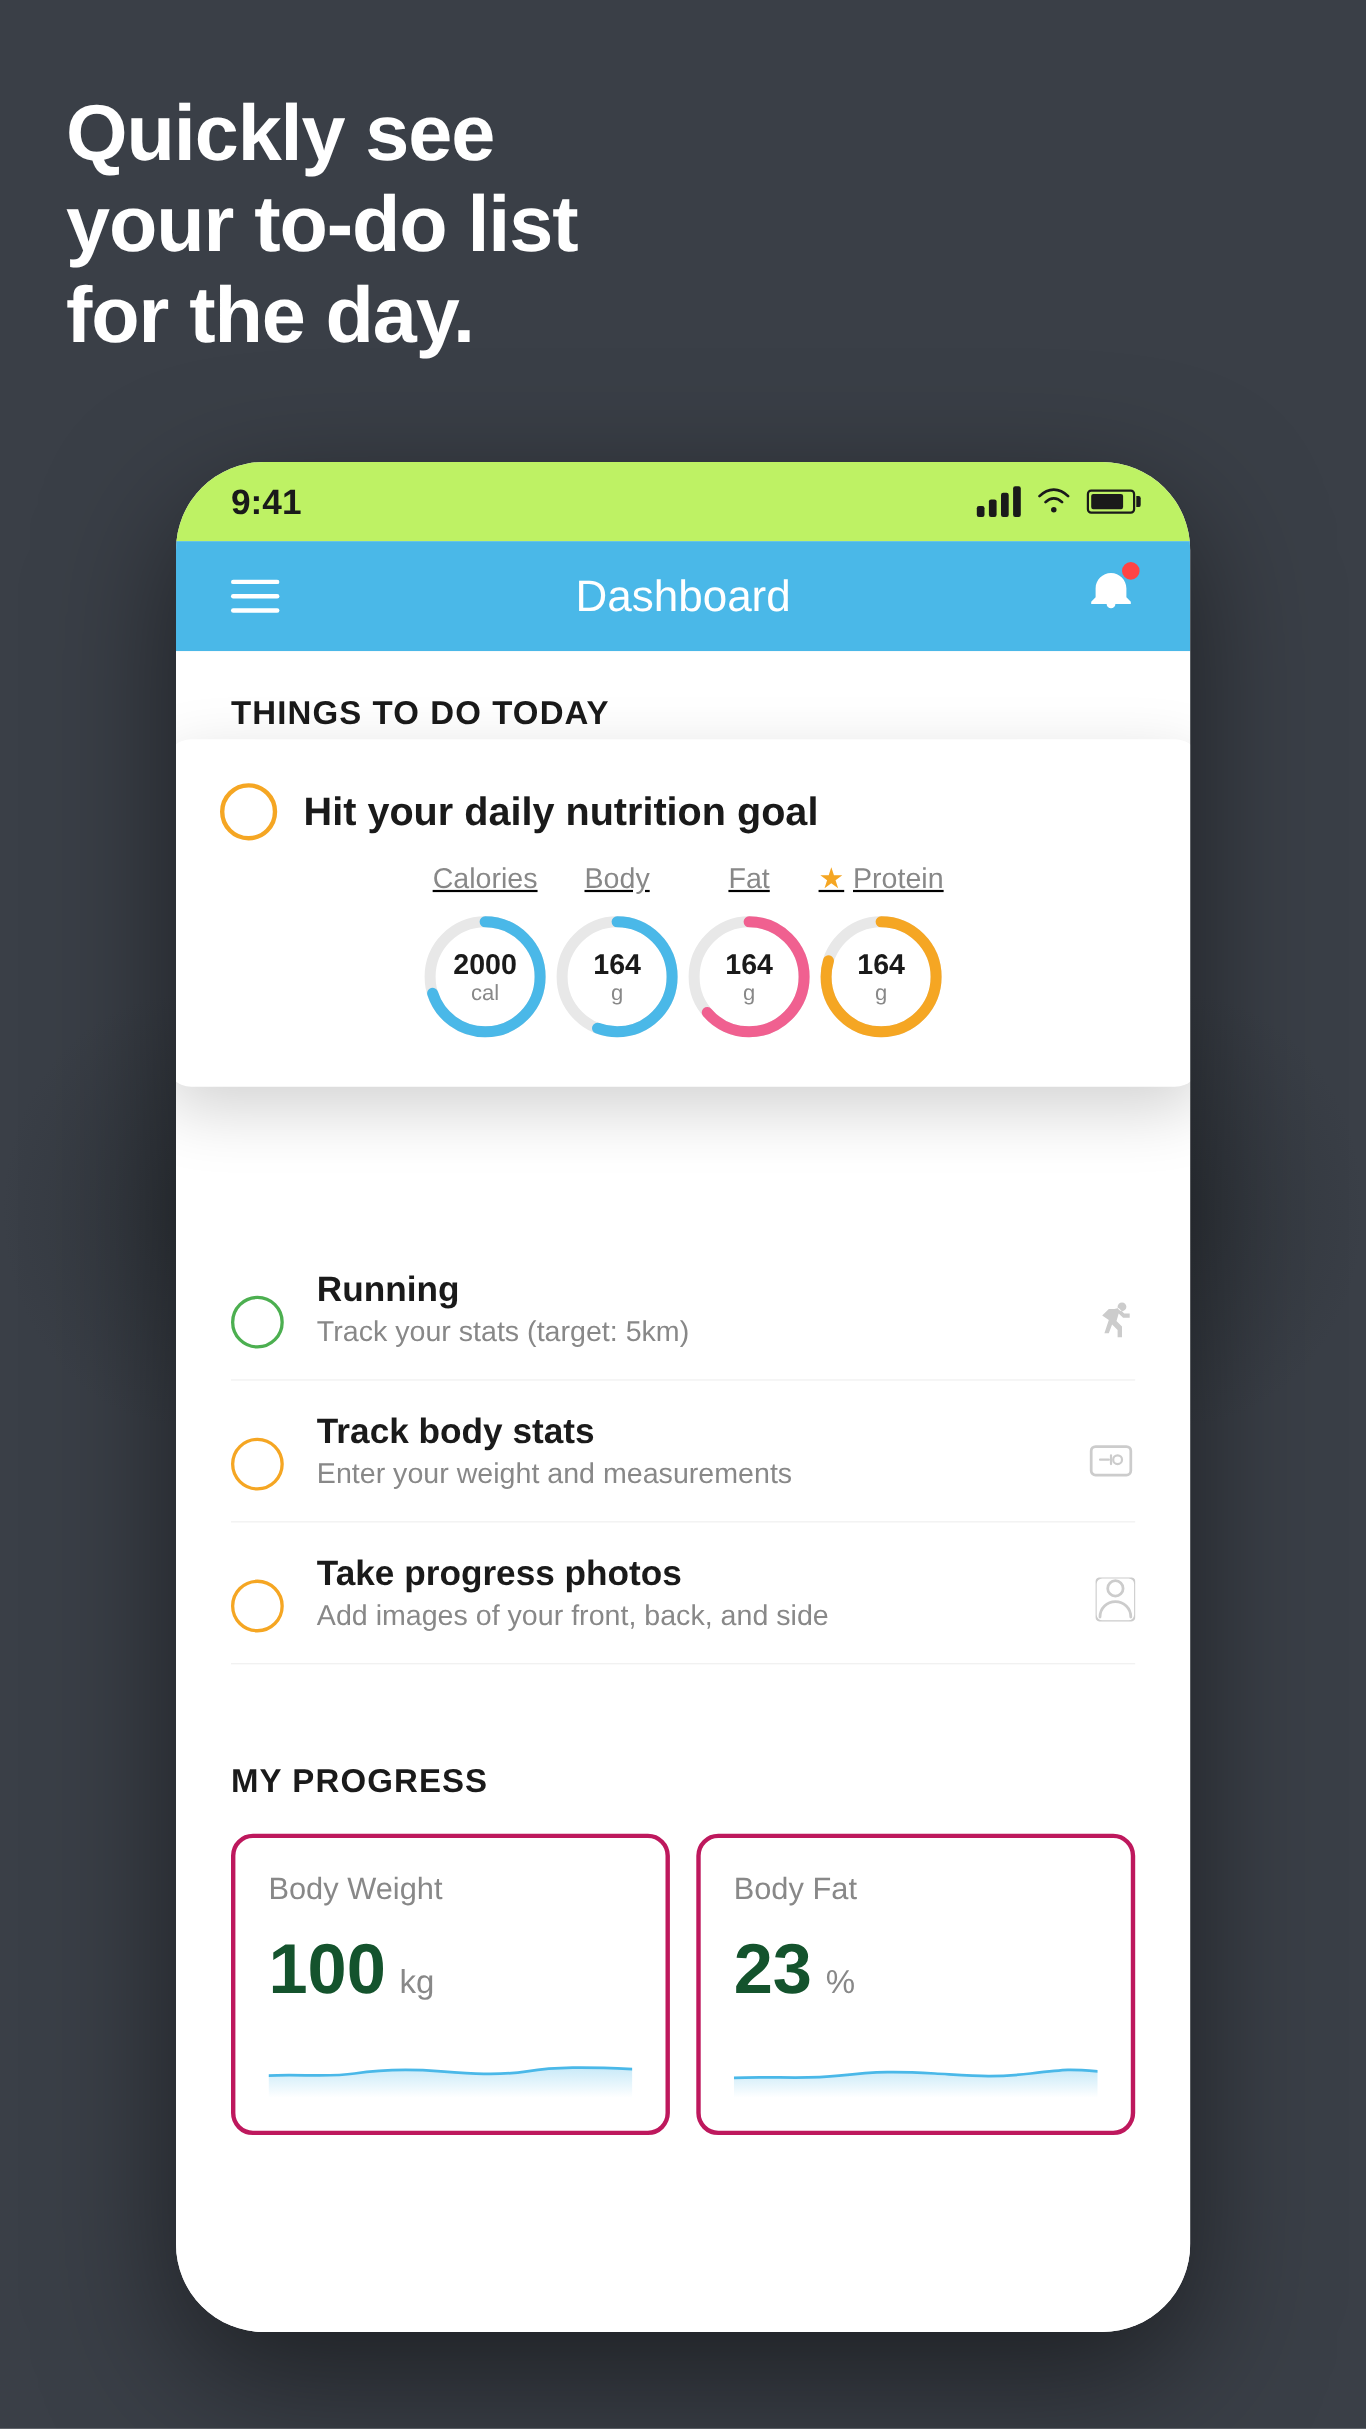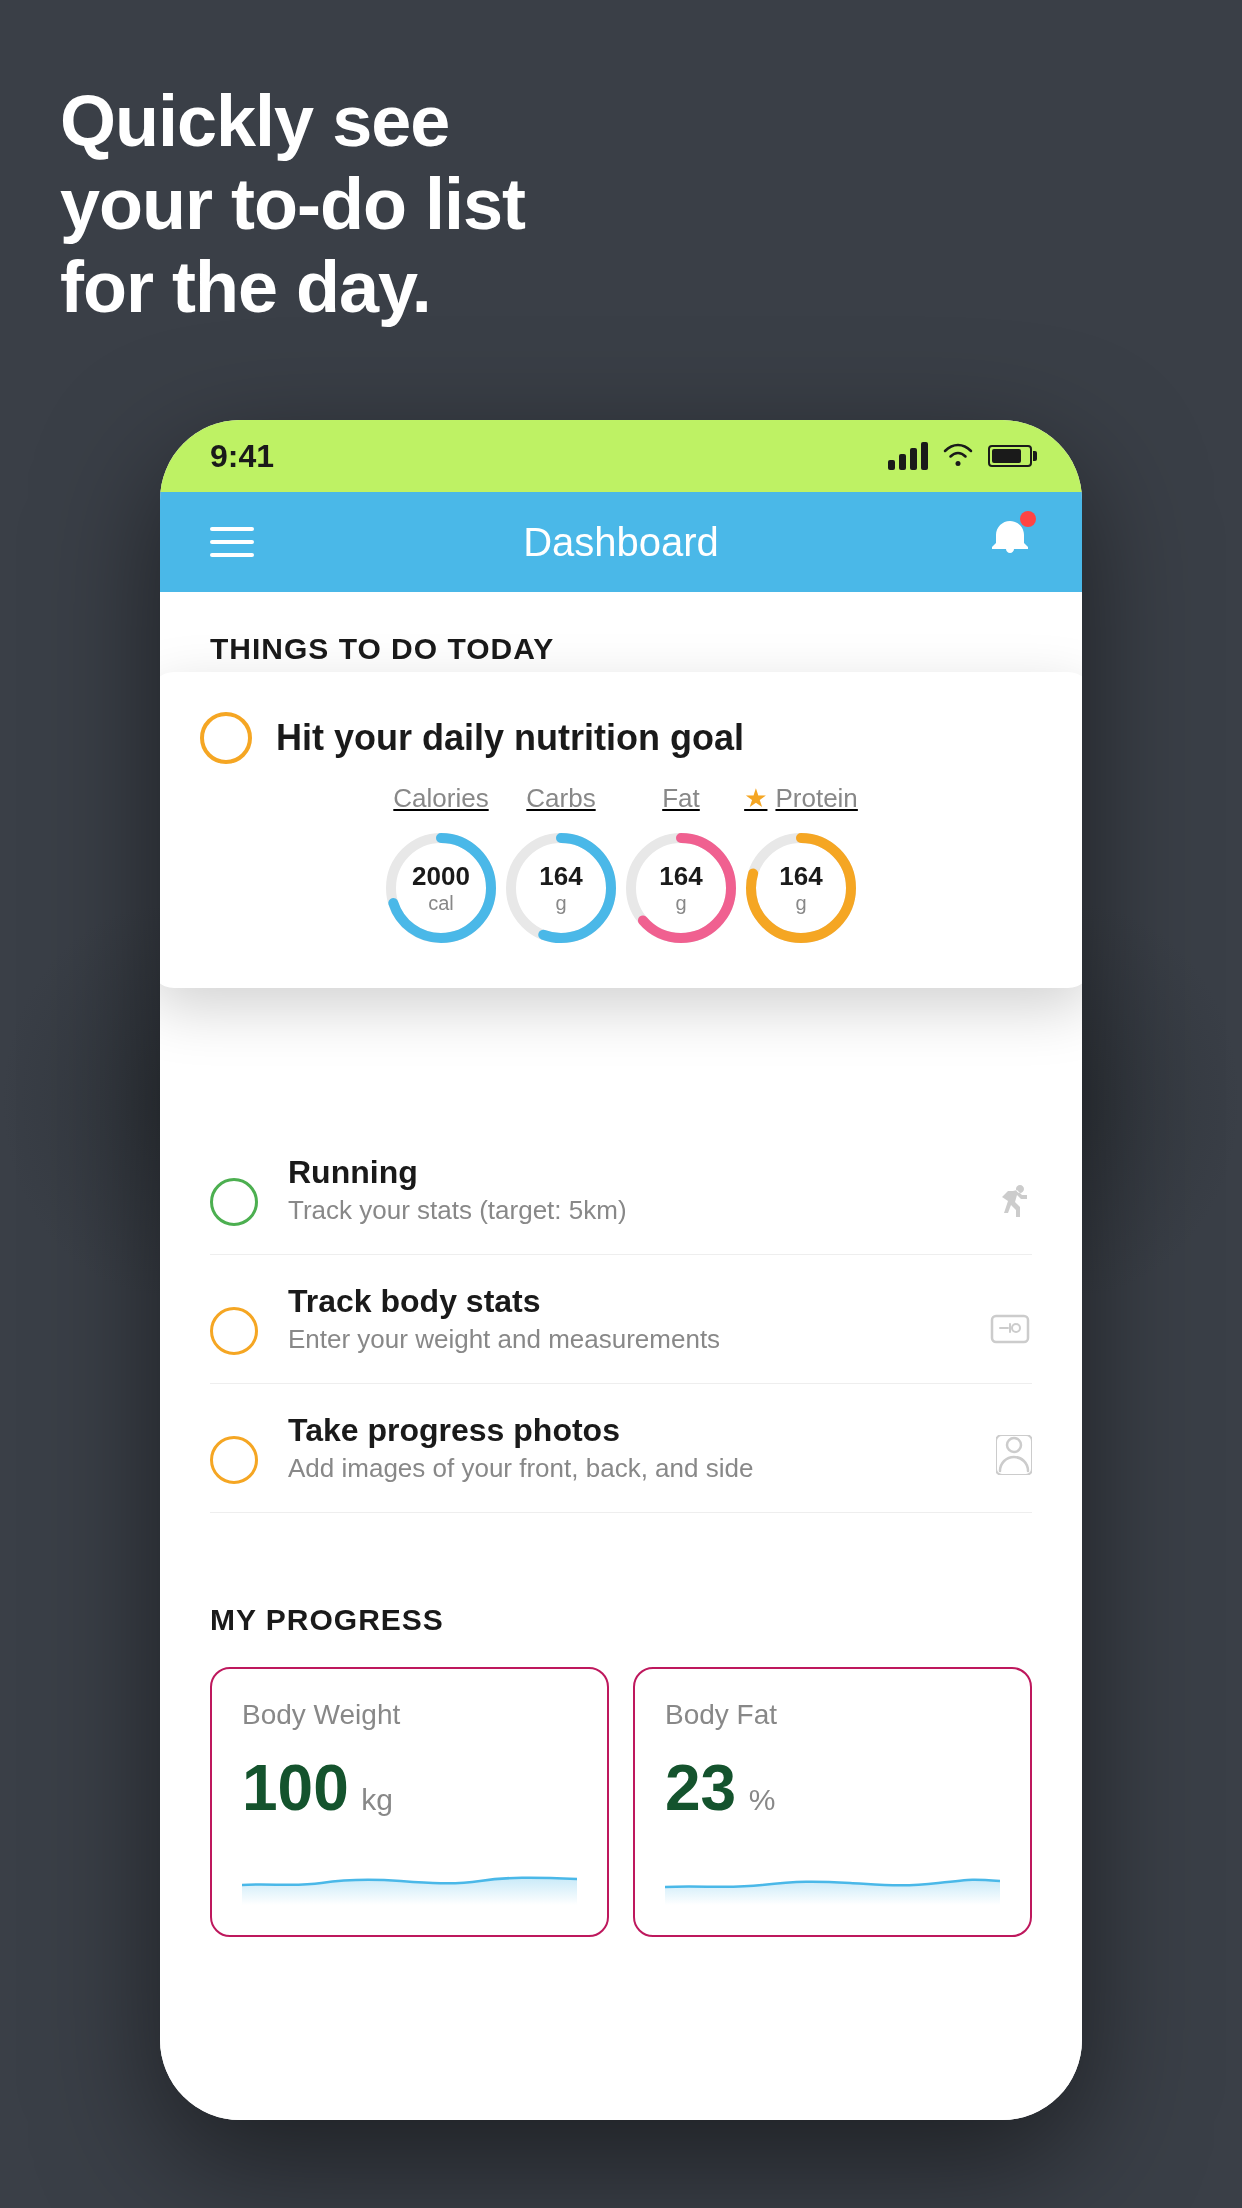--- a/index.html
+++ b/index.html
@@ -294,21 +294,21 @@
       letter-spacing: 1px;
       margin-bottom: 30px;
     }
     .progress-cards {
       display: flex;
       gap: 24px;
     }
     .progress-card {
       flex: 1;
       background: white;
-      border: 2px solid #be185d;
+      border: 4px solid #be185d;
       border-radius: 20px;
       padding: 30px;
       overflow: hidden;
     }
     .progress-card-title {
       font-size: 28px;
       color: #888;
       margin-bottom: 20px;
     }
     .progress-value {
@@ -424,21 +424,21 @@
               <circle cx="60" cy="60" r="50" fill="none" stroke="#4ab8e8" stroke-width="10" stroke-dasharray="220 314" stroke-linecap="round"></circle>
             </svg>
             <div class="donut-text">
               <span class="donut-value">2000</span>
               <span class="donut-unit">cal</span>
             </div>
           </div>
         </div>
 
         <div class="nutrition-item">
-          <span class="nutrition-label">Carbs</span>
+          <span class="nutrition-label">Body</span>
           <div class="donut-wrap">
             <svg viewBox="0 0 120 120">
               <circle cx="60" cy="60" r="50" fill="none" stroke="#e8e8e8" stroke-width="10"></circle>
               <circle cx="60" cy="60" r="50" fill="none" stroke="#4ab8e8" stroke-width="10" stroke-dasharray="175 314" stroke-linecap="round"></circle>
             </svg>
             <div class="donut-text">
               <span class="donut-value">164</span>
               <span class="donut-unit">g</span>
             </div>
           </div>

